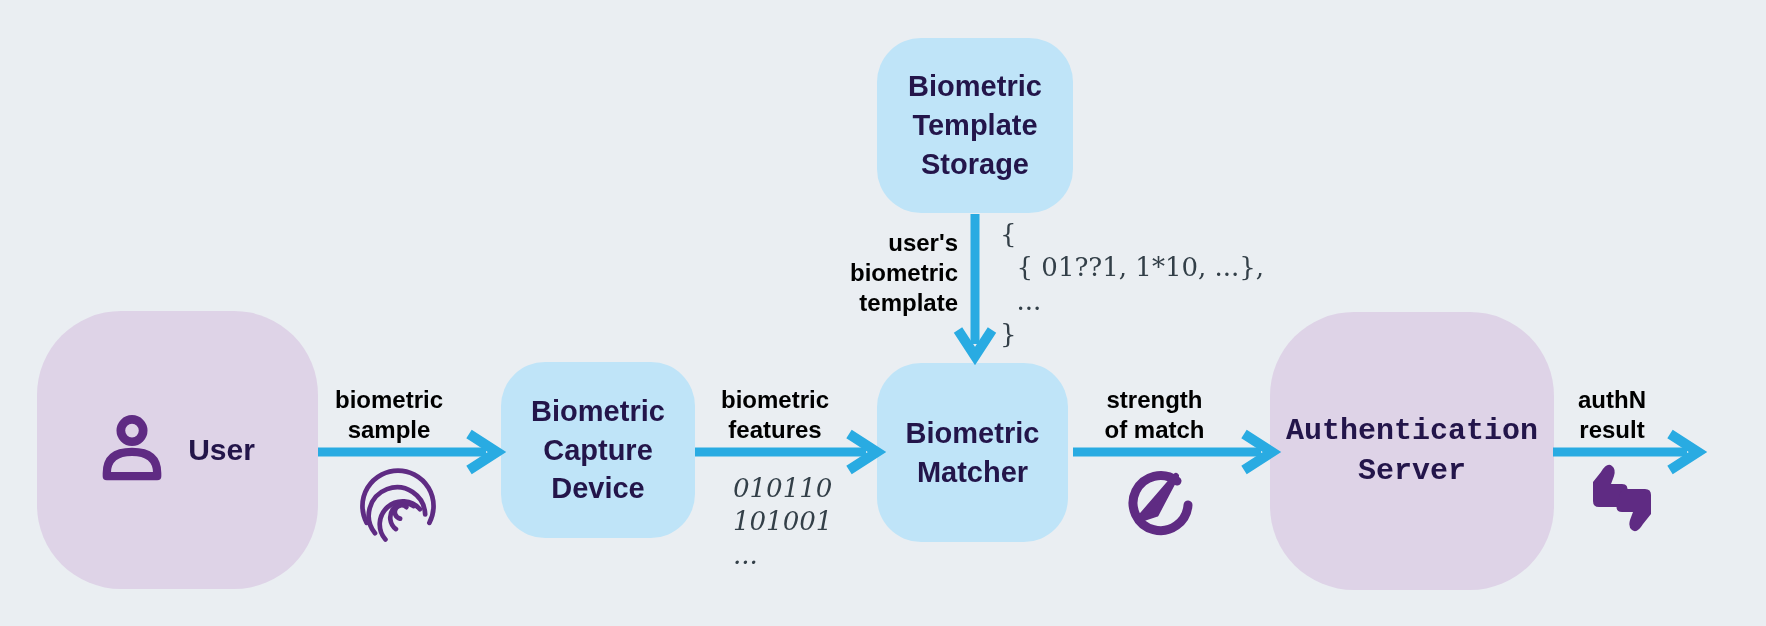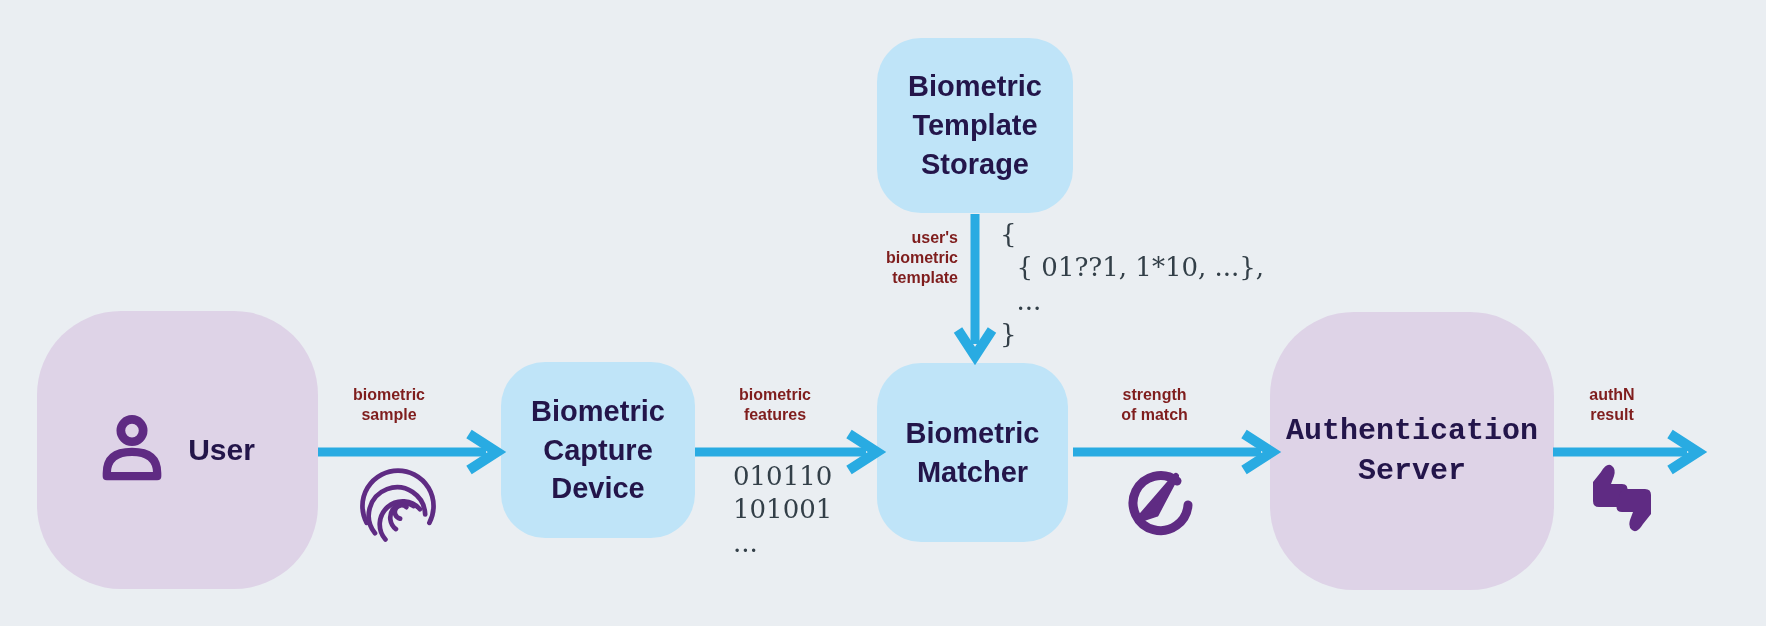--- a/index.html
+++ b/index.html
@@ -8,21 +8,21 @@
     background:#eaeef2; overflow:hidden;
     font-family:"Liberation Sans","DejaVu Sans",sans-serif;
   }
   .node{
     position:absolute; display:flex; align-items:center; justify-content:center;
     text-align:center; font-weight:700; color:#23154a; white-space:pre-line;
   }
   .node-blue{ background:#bfe4f8; border-radius:44px; font-size:29px; line-height:1.34; }
   .node-purple{ background:#ded3e7; border-radius:84px; font-size:30px; line-height:1.34; }
   .edge-label{
-    position:absolute; color:#7f1d1d; font-weight:600; font-size:16px;
+    position:absolute; color:#000000; font-weight:600; font-size:24px;
     line-height:1.24; text-align:center; white-space:pre-line;
   }
   .edge-label.right{ text-align:right; }
   .code{
     position:absolute; font-family:"DejaVu Serif","Liberation Serif",serif;
     font-weight:400; color:#333f48; font-size:26px; line-height:1.28;
     text-align:left; white-space:pre;
   }
   .icon-abs{ position:absolute; }
   svg{ display:block; }
@@ -95,21 +95,21 @@
       </g>
     </g>
   </svg>
 
   <div class="edge-label" style="left:306px; top:385px; width:166px;">biometric
 sample</div>
 
   <div class="edge-label" style="left:695px; top:385px; width:160px;">biometric
 features</div>
 
-  <div class="code" style="left:733px; top:460px;">010110
+  <div class="code" style="left:733px; top:472px;font-style:italic;">010110
 101001
 ...</div>
 
   <div class="edge-label right" style="left:788px; top:228px; width:170px;">user's
 biometric
 template</div>
 
   <div class="code" style="left:1000px; top:218px;">{
   { 01??1, 1*10, ...},
   ...

